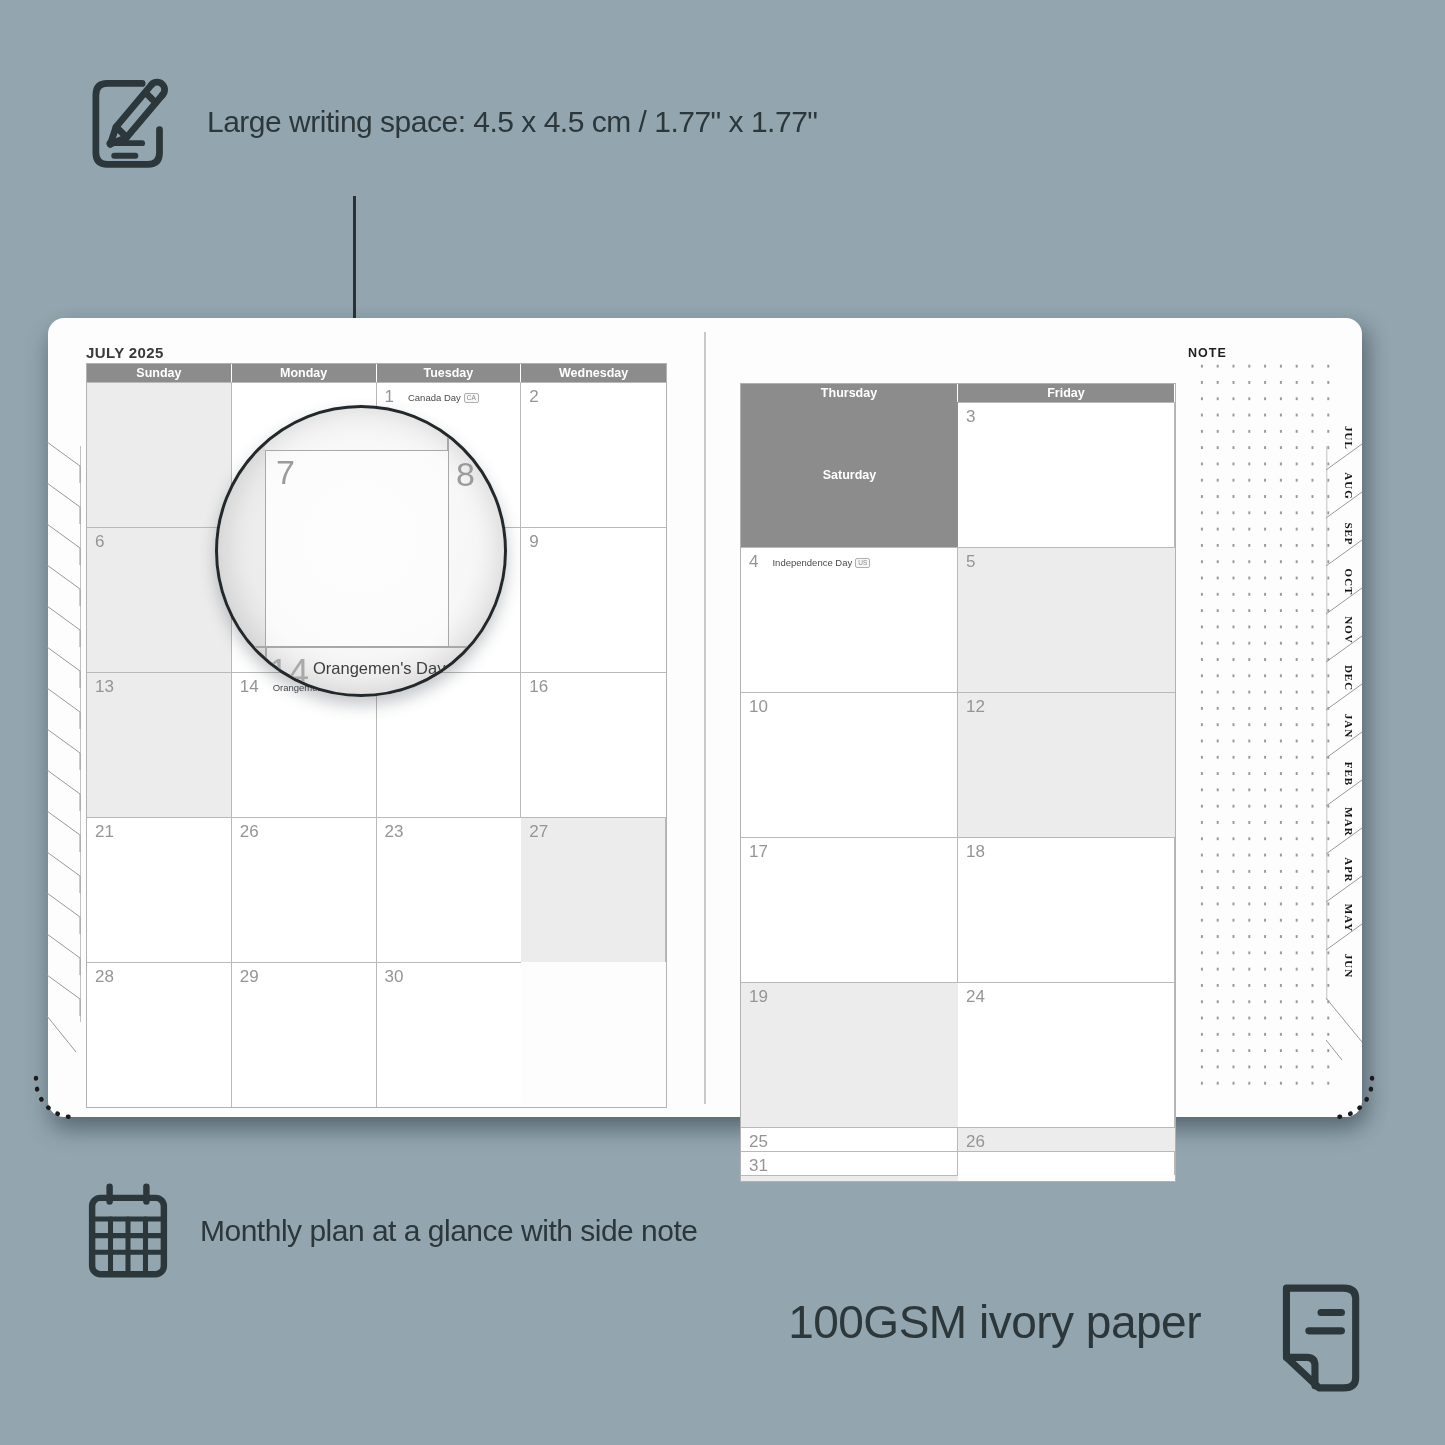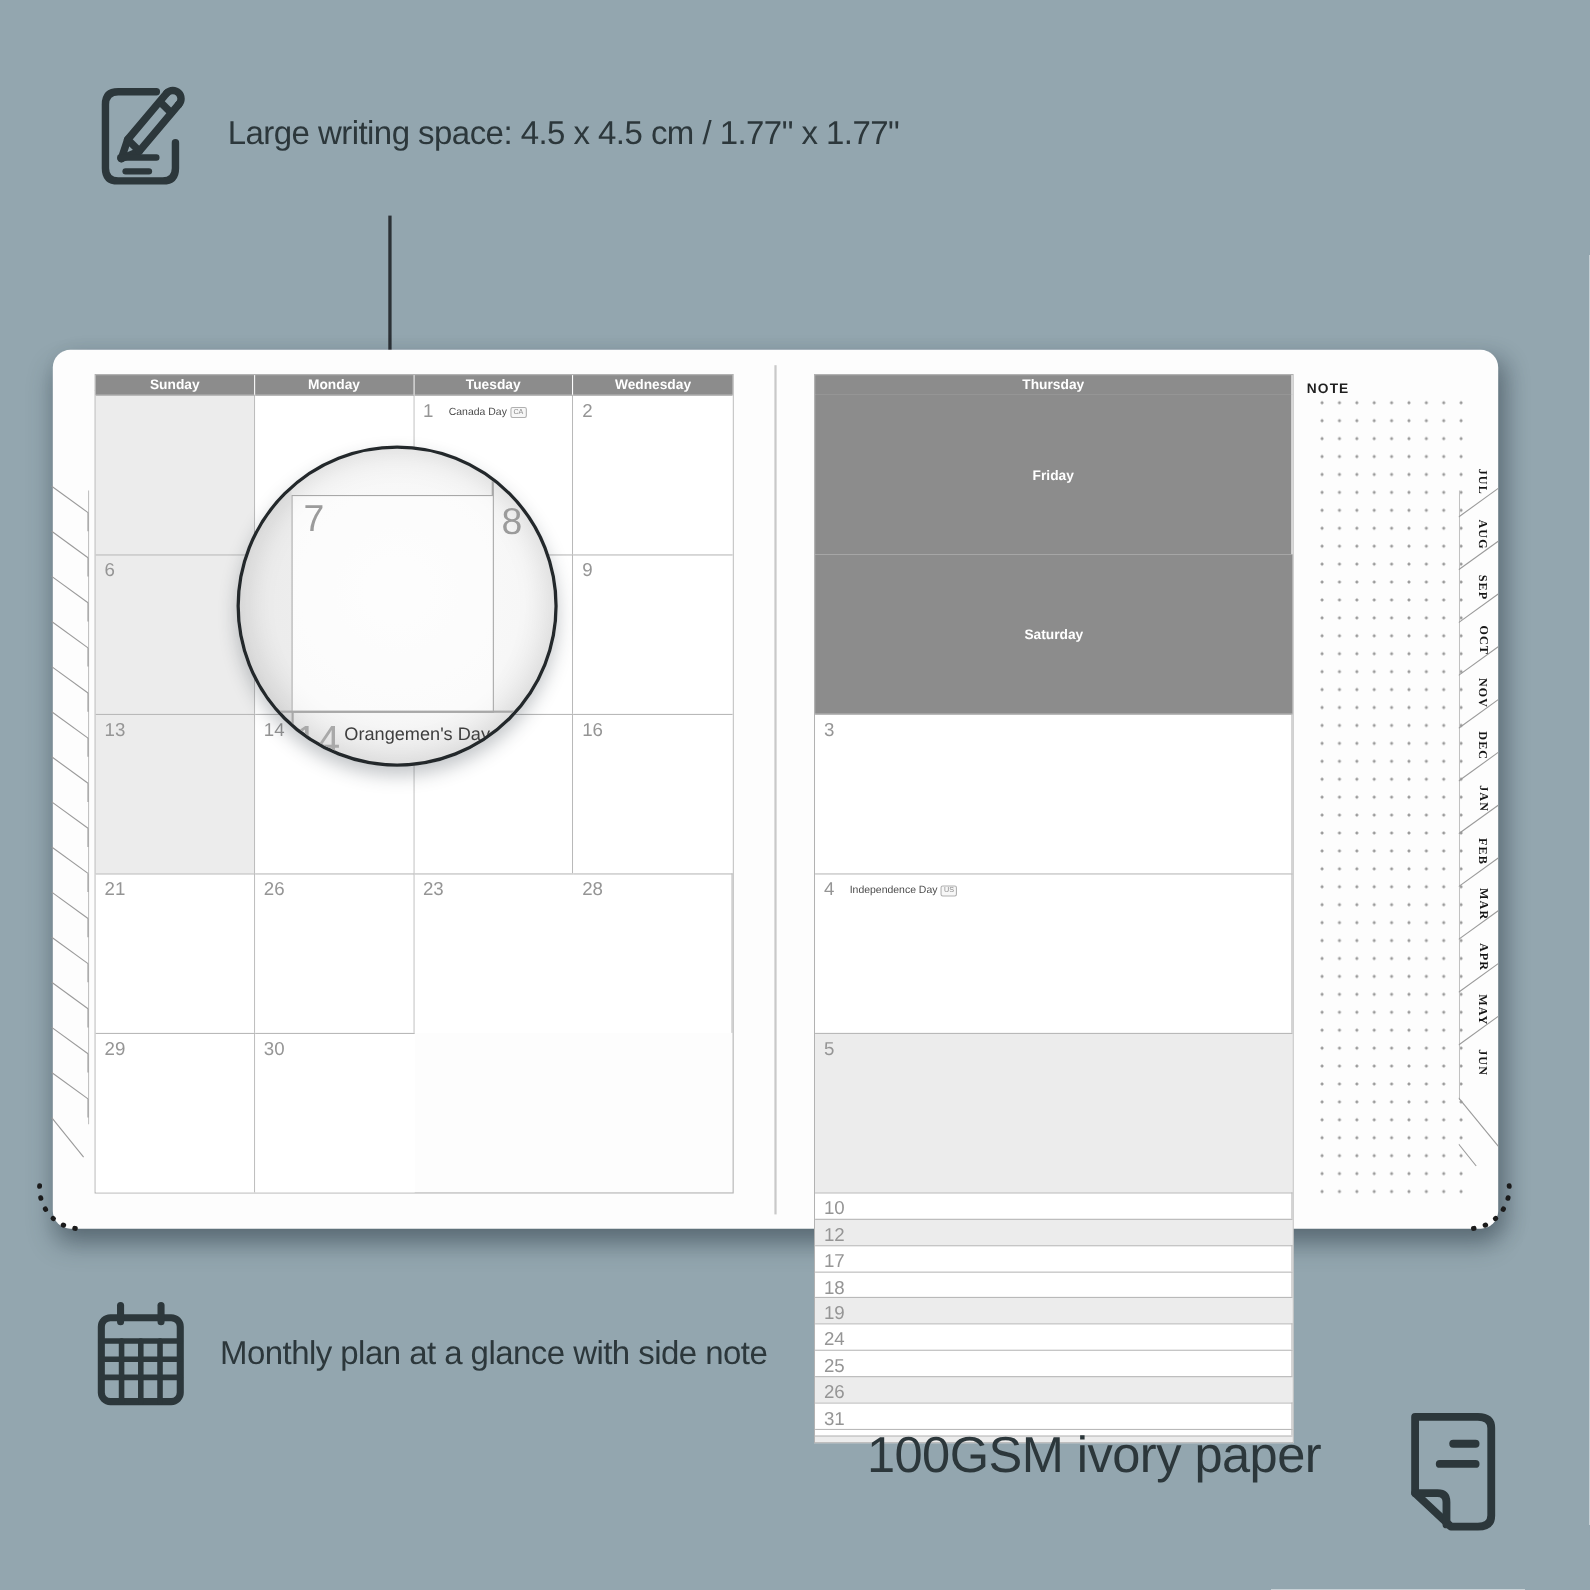--- a/index.html
+++ b/index.html
@@ -21,25 +21,25 @@
   #connector{position:absolute;left:353px;top:196px;width:3px;height:213px;background:#2b3136;}
   
   #page{
     position:absolute;left:48px;top:318px;width:1314px;height:799px;
     background:#fdfdfd;border-radius:16px;
     box-shadow:0 14px 22px rgba(38,53,62,.38), 10px 6px 18px rgba(38,53,62,.25);
   }
   #month-title{position:absolute;left:86px;top:329px;font-size:15px;font-weight:bold;
     color:#3a3a3a;letter-spacing:.4px;margin-top:15px;}
   .calgrid{
-    position:absolute;top:340px;display:grid;grid-template-rows:18px repeat(5,145px);
+    position:absolute;top:363px;display:grid;grid-template-rows:18px repeat(5,145px);
     border:1px solid #b2b2b2;background:#fdfdfd;
   }
   #left-grid{left:86px;width:579px;grid-template-columns:repeat(4,1fr);}
-  #right-grid{left:740px;width:434px;grid-template-columns:repeat(1,1fr);}
+  #right-grid{left:740px;width:434px;grid-template-columns:repeat(2,1fr);margin-top:20px;}
   .dayhead{
     background:#8c8c8c;color:#fff;font-size:12.5px;font-weight:bold;
     display:flex;align-items:center;justify-content:center;
     border-right:1px solid #fff;
   }
   .dayhead:last-of-type, .calgrid .hr-last{border-right:none;}
   .cell{
     background:#fff;border-right:1px solid #b9b9b9;border-top:1px solid #b9b9b9;
     padding:5px 2px 0 8px;display:flex;align-items:flex-start;gap:14px;overflow:hidden;
   }
@@ -156,20 +156,23 @@
       <span class="daynum">16</span>
     </div>
     <div class="cell">
       <span class="daynum">21</span>
     </div>
     <div class="cell">
       <span class="daynum">26</span>
     </div>
     <div class="cell col-last">
       <span class="daynum">23</span>
+    </div>
+    <div class="cell shade">
+      <span class="daynum">27</span>
     </div>
     <div class="cell">
       <span class="daynum">28</span>
     </div>
     <div class="cell">
       <span class="daynum">29</span>
     </div>
     <div class="cell col-last">
       <span class="daynum">30</span>
     </div>

